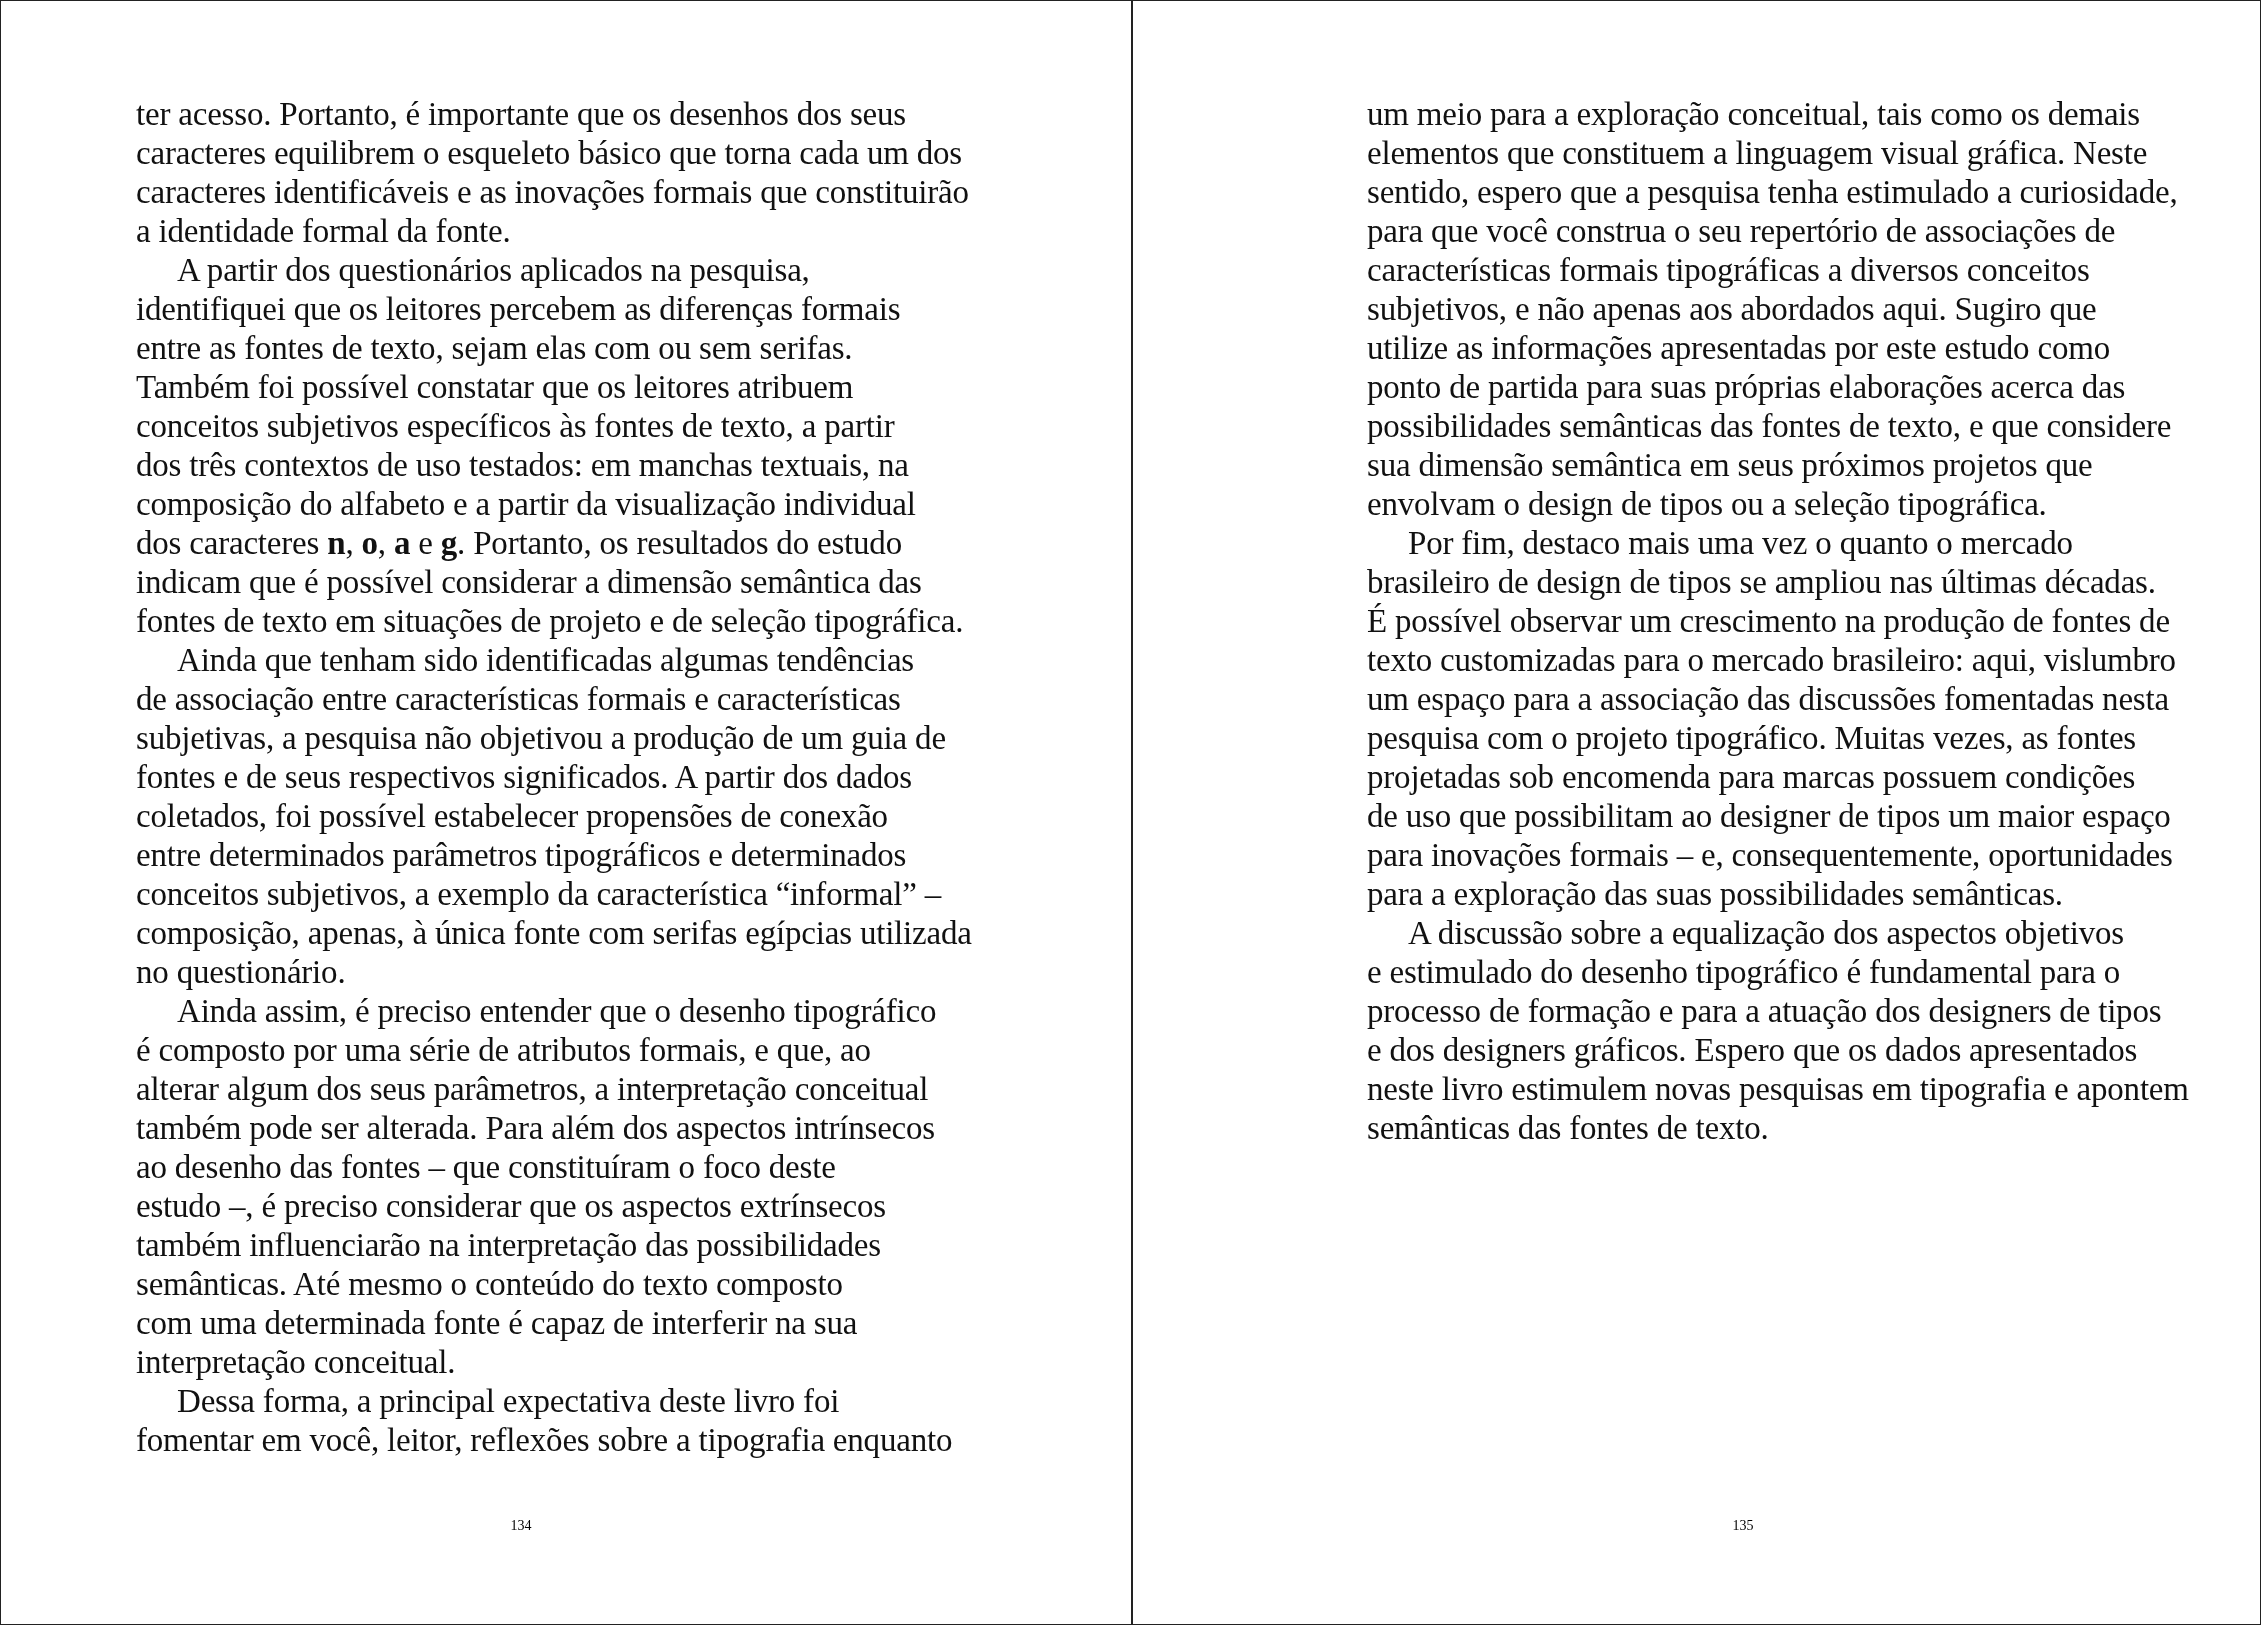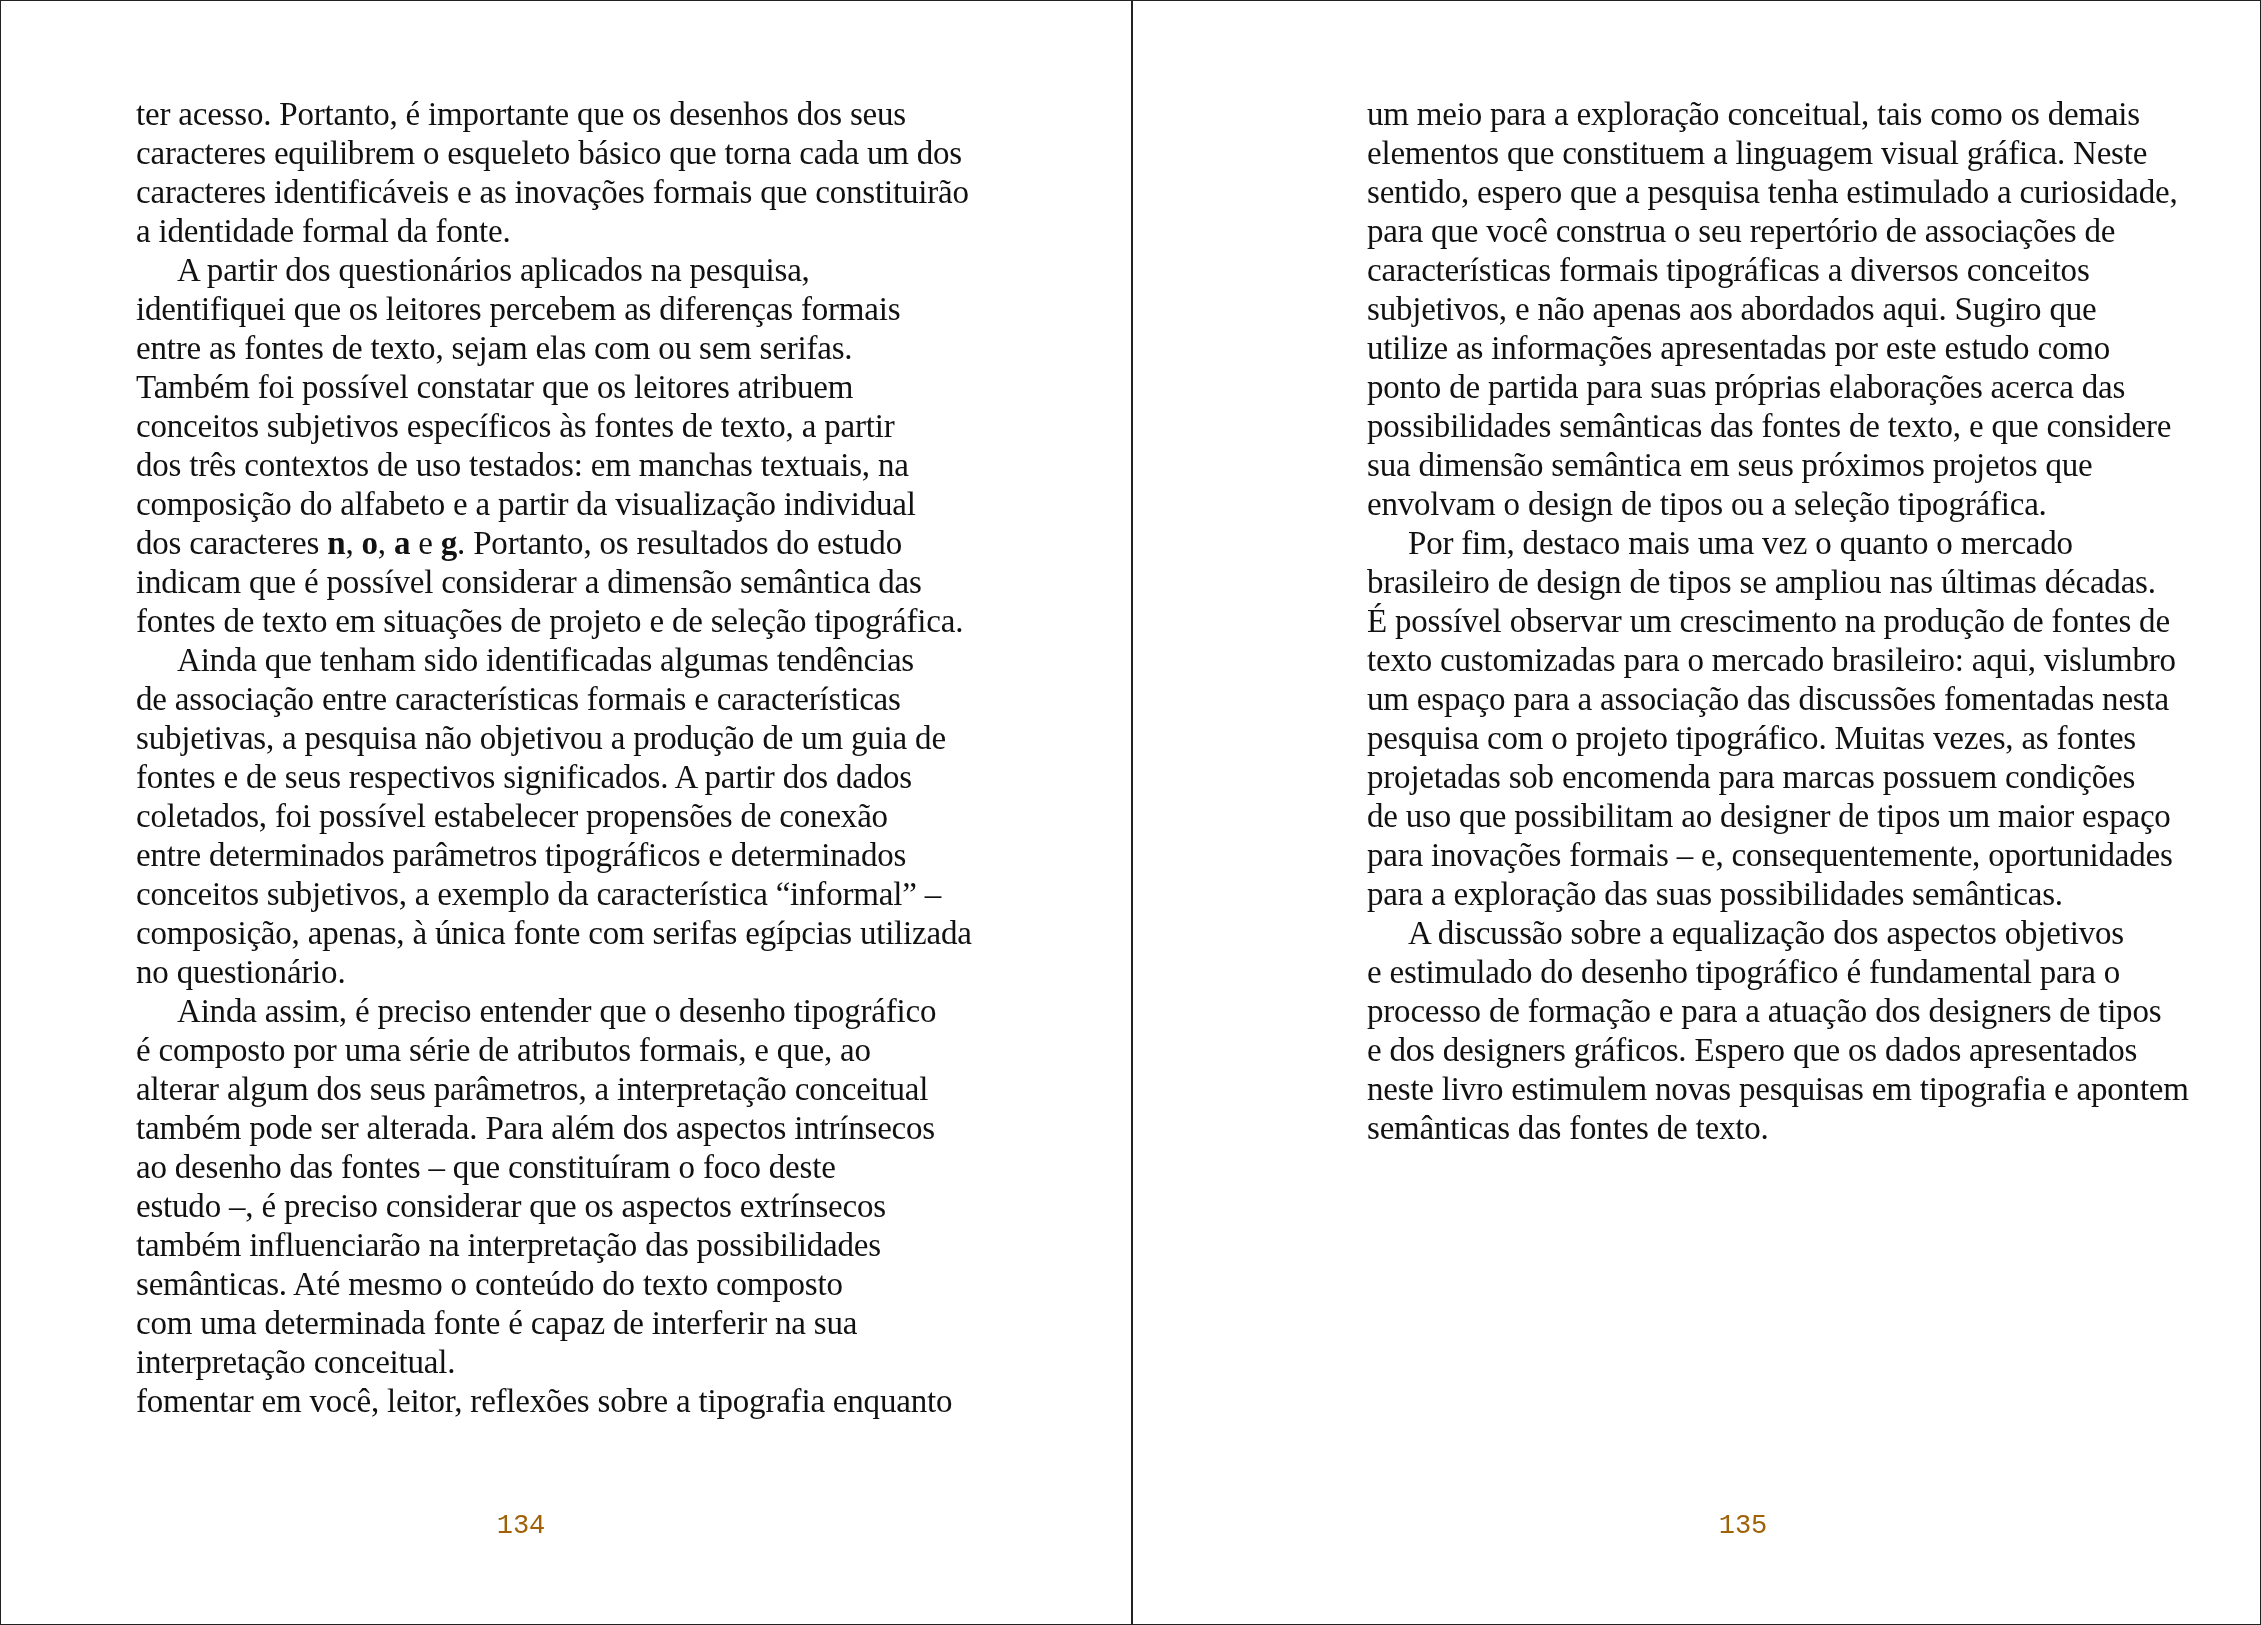--- a/index.html
+++ b/index.html
@@ -31,24 +31,24 @@
   .page-left .text-block { left: 135px; }
   .page-right .text-block { left: 234px; }
   .line { display: block; height: 39px; }
   .line.indent { padding-left: 41px; }
   .line b { font-weight: bold; }
   .page-number {
     position: absolute;
     top: 1512px;
     width: 120px;
     text-align: center;
-    font-family: Liberation Mono, monospace;
-    font-size: 27px;
+    font-family: Liberation Serif, serif;
+    font-size: 14px;
     line-height: 26px;
-    color: #a16207;
+    color: #000000;
   }
   .page-left .page-number { left: 460px; }
   .page-right .page-number { left: 550px; }
 </style>
 </head>
 <body>
 
 <div class="spread">
   <div class="page page-left">
     <div class="text-block">
@@ -78,20 +78,21 @@
         <span class="line indent"><span>Ainda assim, é preciso entender que o desenho tipográfico</span></span>
         <span class="line"><span>é composto por uma série de atributos formais, e que, ao</span></span>
         <span class="line"><span>alterar algum dos seus parâmetros, a interpretação conceitual</span></span>
         <span class="line"><span>também pode ser alterada. Para além dos aspectos intrínsecos</span></span>
         <span class="line"><span>ao desenho das fontes – que constituíram o foco deste</span></span>
         <span class="line"><span>estudo –, é preciso considerar que os aspectos extrínsecos</span></span>
         <span class="line"><span>também influenciarão na interpretação das possibilidades</span></span>
         <span class="line"><span>semânticas. Até mesmo o conteúdo do texto composto</span></span>
         <span class="line"><span>com uma determinada fonte é capaz de interferir na sua</span></span>
         <span class="line"><span>interpretação conceitual.</span></span>
+        <span class="line indent"><span>Dessa forma, a principal expectativa deste livro foi</span></span>
         <span class="line"><span>fomentar em você, leitor, reflexões sobre a tipografia enquanto</span></span>
       </div>
     <div class="page-number">134</div>
   </div>
   <div class="divider"></div>
   <div class="page page-right">
     <div class="text-block">
         <span class="line"><span>um meio para a exploração conceitual, tais como os demais</span></span>
         <span class="line"><span>elementos que constituem a linguagem visual gráfica. Neste</span></span>
         <span class="line"><span>sentido, espero que a pesquisa tenha estimulado a curiosidade,</span></span>

